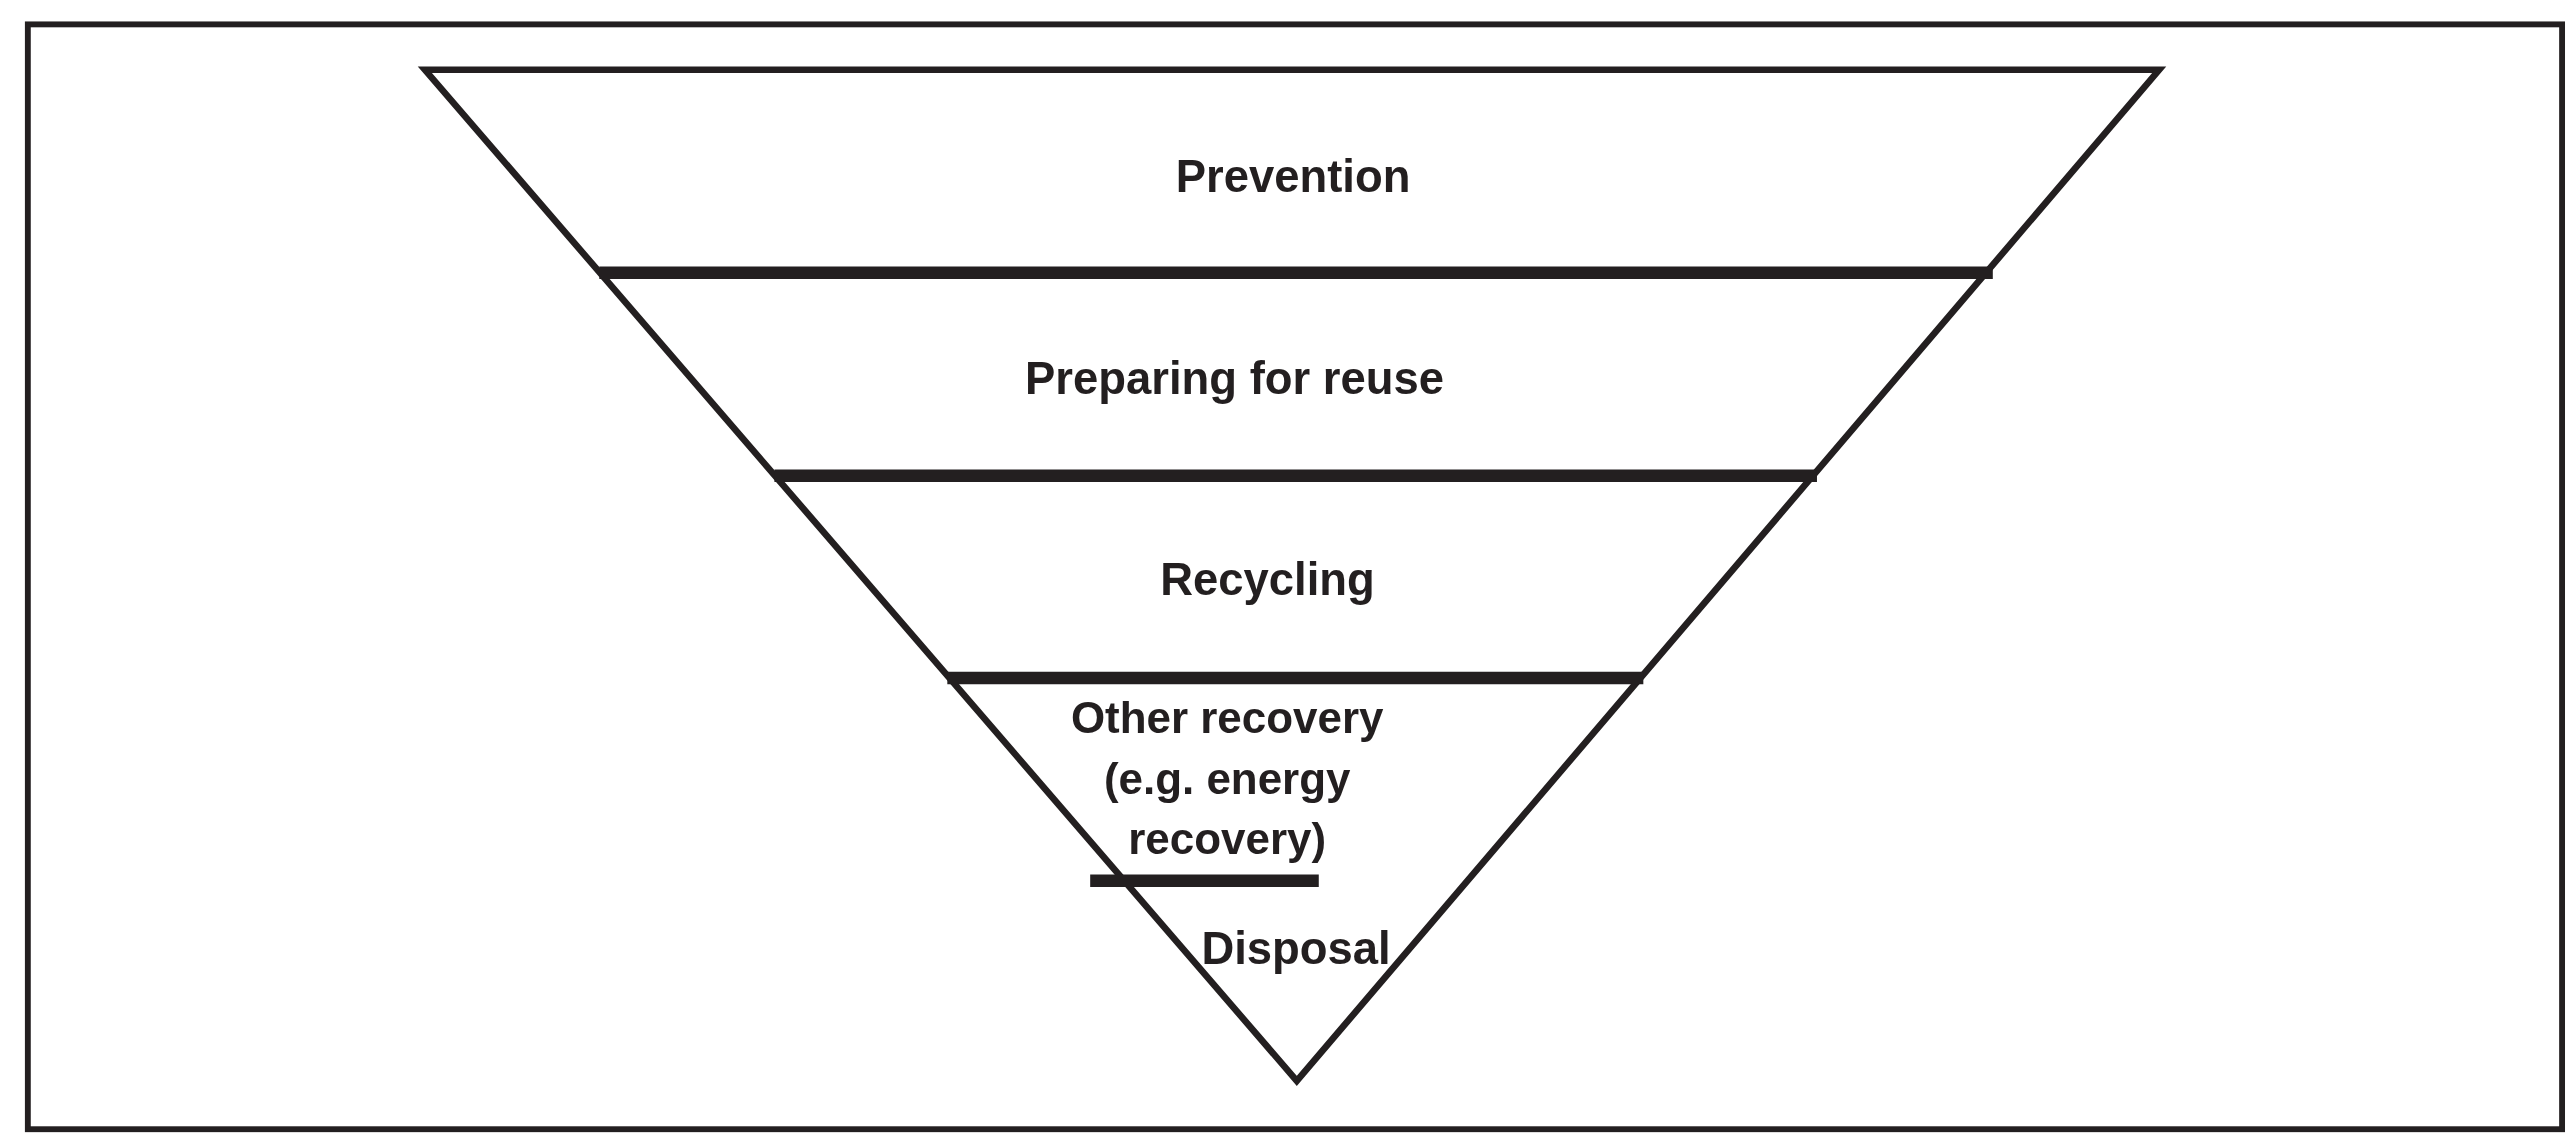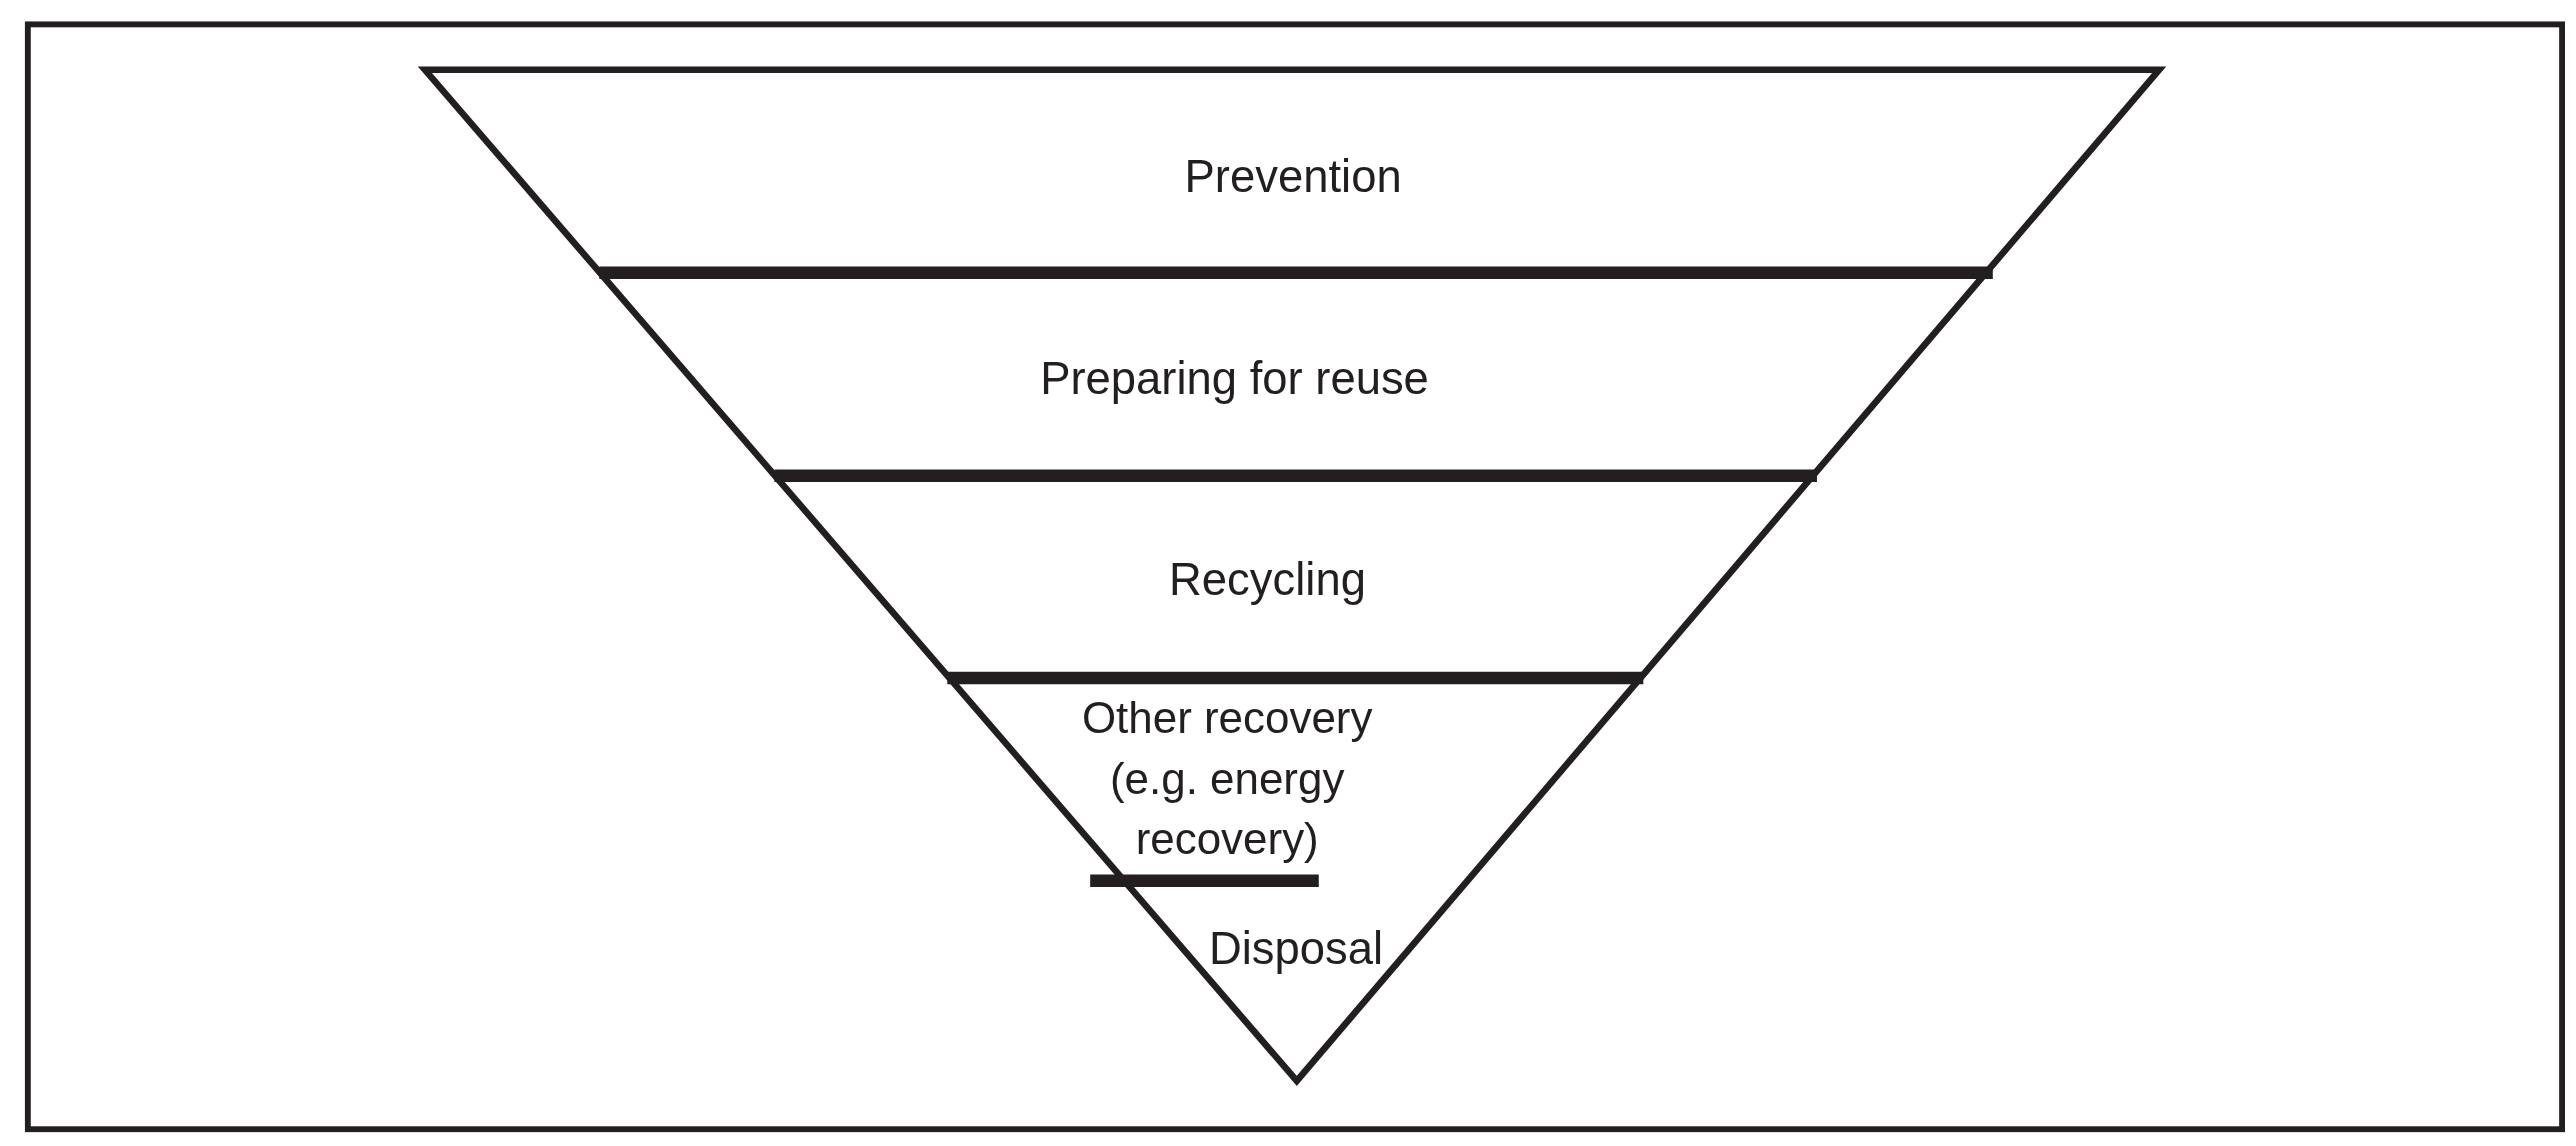--- a/index.html
+++ b/index.html
@@ -48,21 +48,21 @@
     text-anchor: middle;
     letter-spacing: 0px;
   }
   .tier-label.small {
     font-size: 60px;
   }
 </style>
 </head>
 <body>
 
-<div id="figure-root" style="background: rgb(255, 255, 255);">
+<div id="figure-root" style="background: rgb(255, 255, 255); font-weight: bold;">
   <svg id="hierarchy-svg" viewBox="0 0 3516 1565" xmlns="http://www.w3.org/2000/svg">
 
     <rect id="frame-rect" class="frame-rect" x="38" y="33" width="3459" height="1508" stroke="#231f20"></rect>
 
     <polygon id="triangle-outline" class="triangle-outline" points="580,95 2947,95 1770,1475" stroke="#231f20" fill="#ffffff"></polygon>
 
     <line id="divider-0" class="tier-divider" x1="818" y1="372" x2="2720" y2="372" stroke="#231f20"></line>
     <line id="divider-1" class="tier-divider" x1="1057" y1="649" x2="2480" y2="649" stroke="#231f20"></line>
     <line id="divider-2" class="tier-divider" x1="1293" y1="925" x2="2243" y2="925" stroke="#231f20"></line>
     <line id="divider-3" class="tier-divider" x1="1488" y1="1202" x2="1800" y2="1202" stroke="#231f20"></line>

